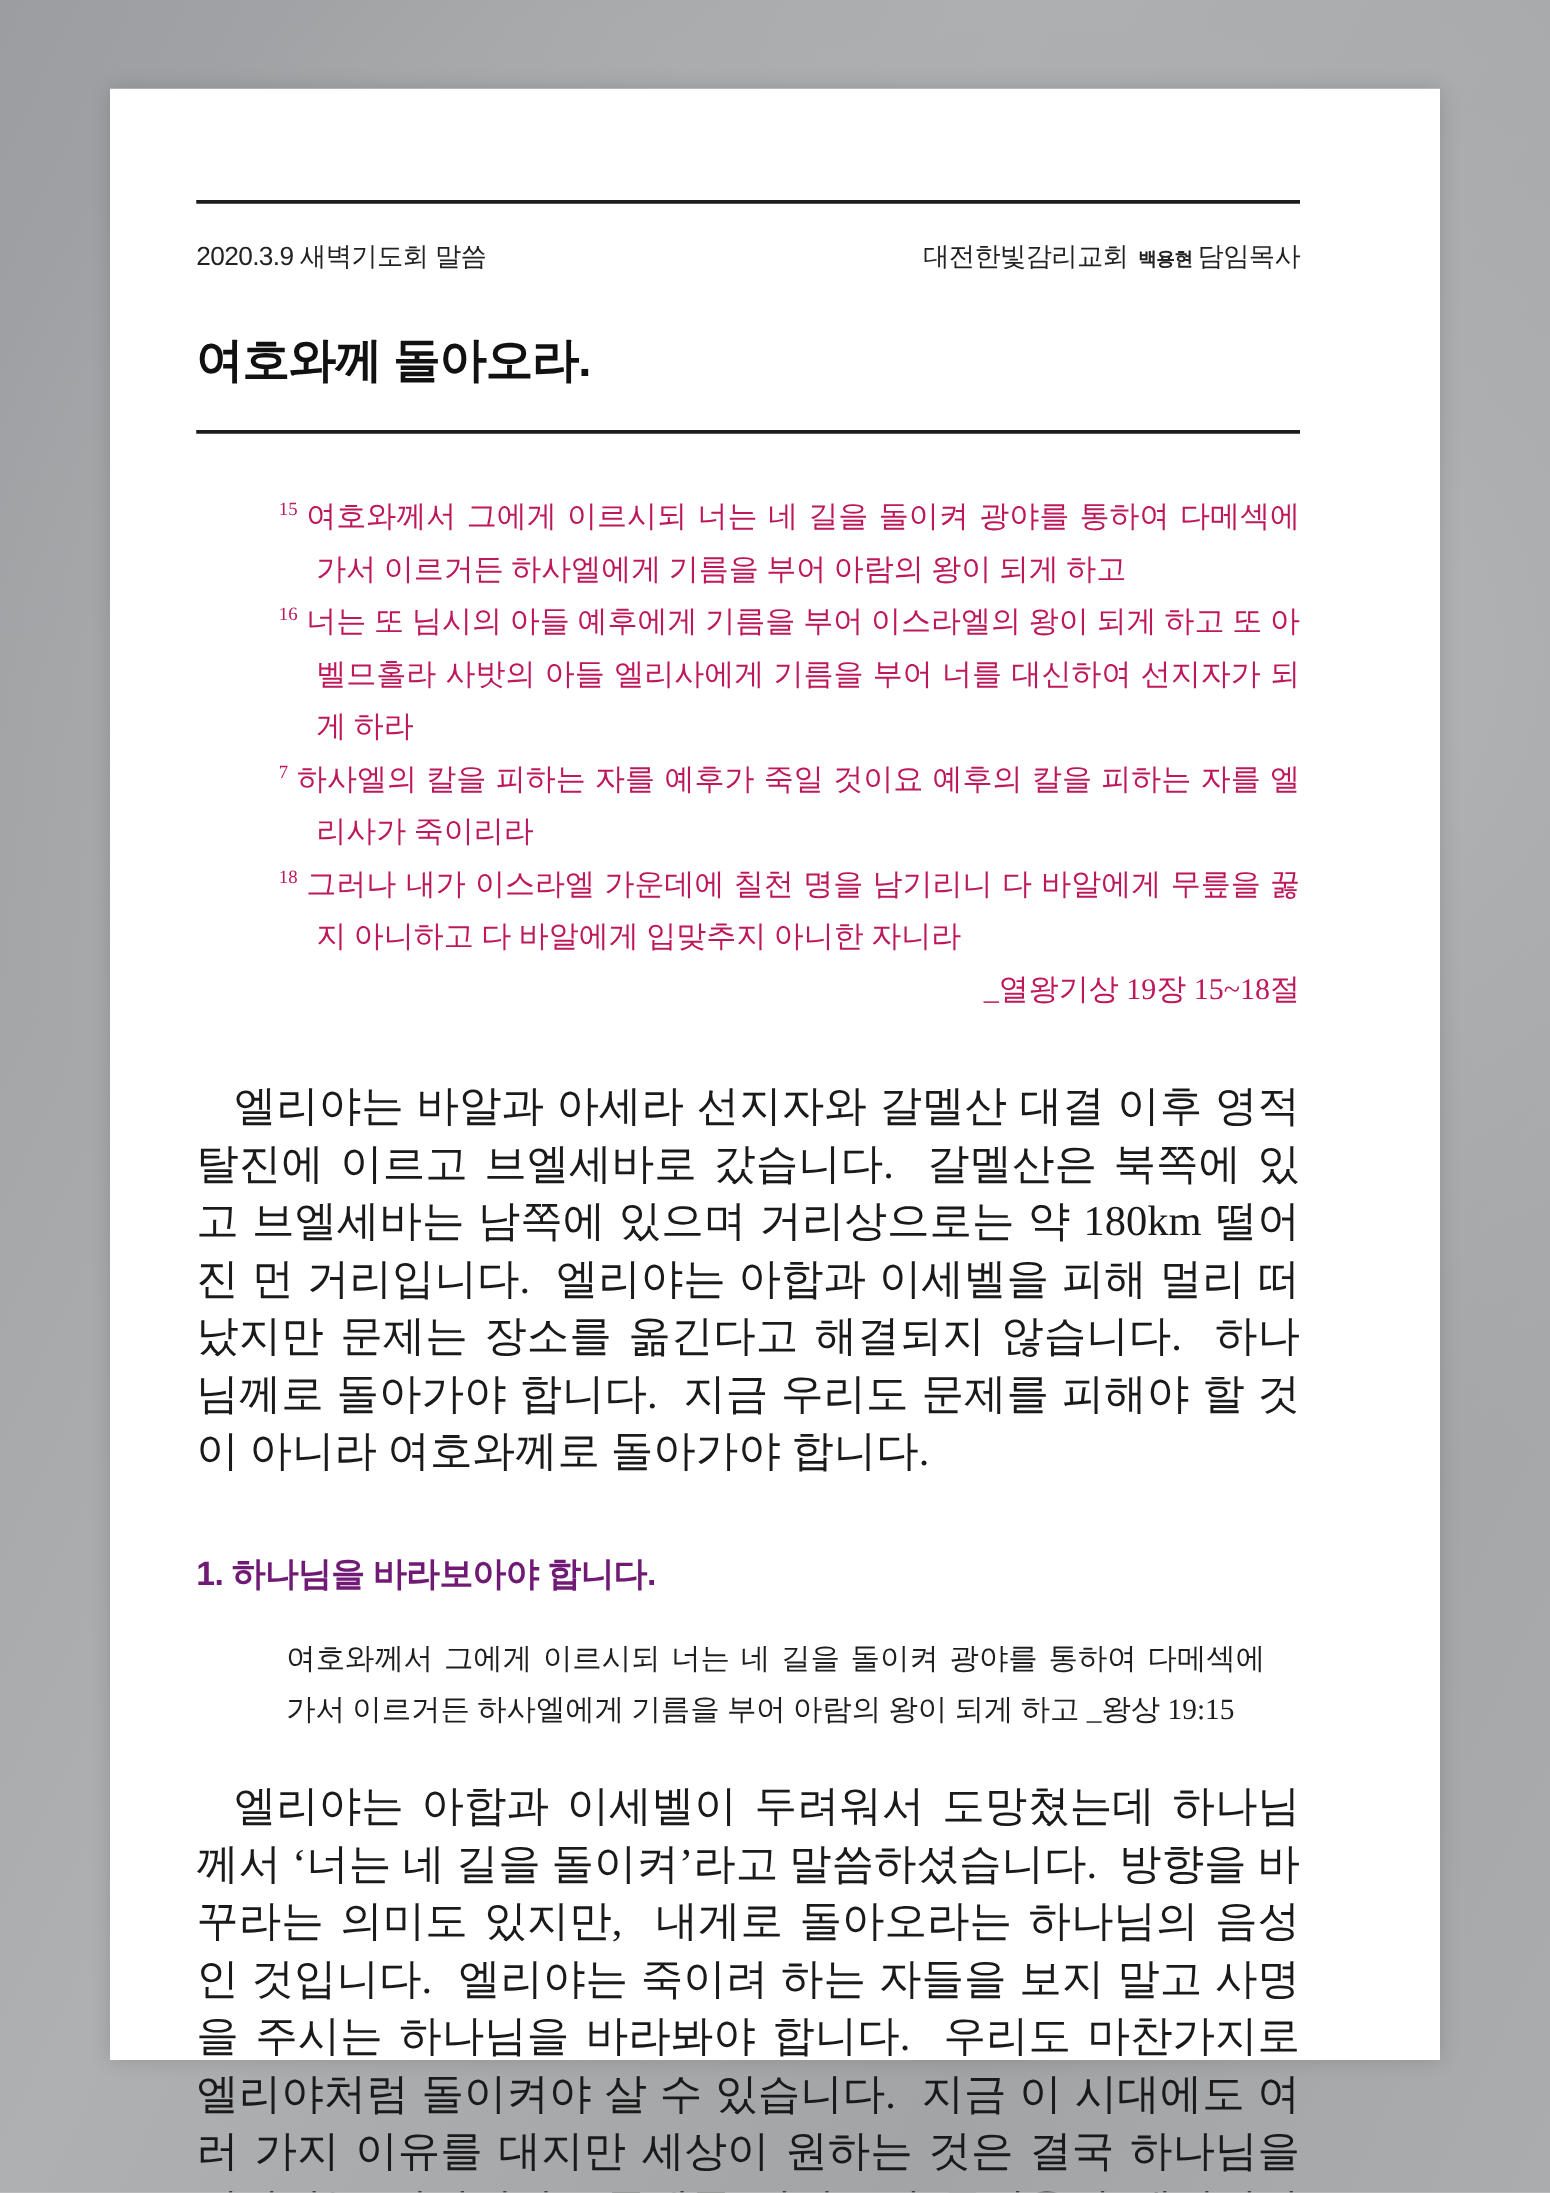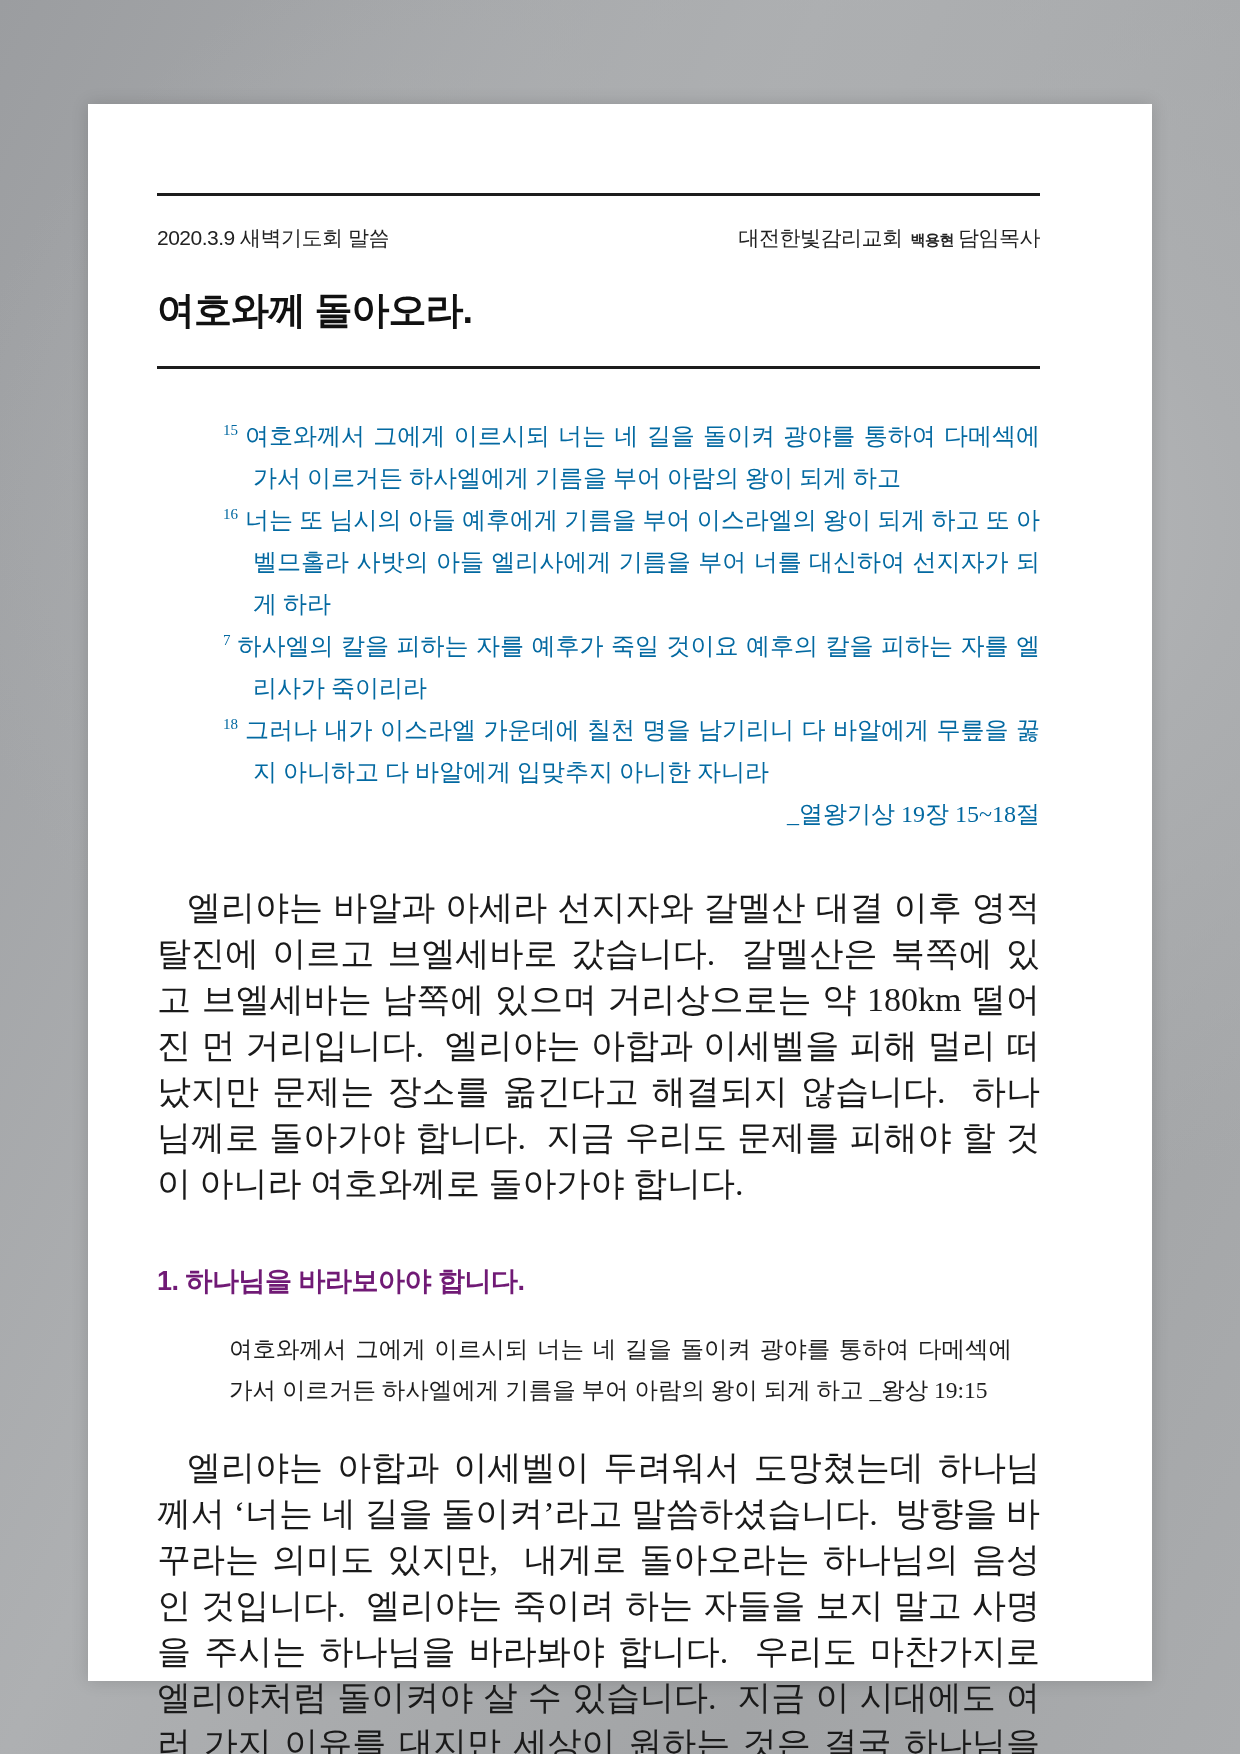--- a/index.html
+++ b/index.html
@@ -13,21 +13,21 @@
     height: 1754px;
     overflow: hidden;
     background:
       radial-gradient(ellipse 900px 700px at 68% 30%, #babbbd 0%, #acaeb0 45%, rgba(0,0,0,0) 100%),
       linear-gradient(115deg, #9b9da0 0%, #aeb0b2 40%, #a2a4a6 75%, #aaacae 100%);
     font-family: "Liberation Serif", "DejaVu Serif", serif;
   }
   .page {
     position: absolute;
     left: 88px;
-    top: 104px;
+    top: 71px;
     width: 1064px;
     height: 1577px;
     background: #ffffff;
     box-shadow: 0 0 16px rgba(0,0,0,0.15);
     box-sizing: border-box;
     padding: 89px 112px 0 69px;
     color: #1c1c1c;
   }
   .rule {
     border: none;
@@ -45,34 +45,34 @@
     color: #222;
     letter-spacing: -0.5px;
   }
   .header-right { white-space: nowrap; }
   .pastor-name {
     font-weight: 700;
     font-size: 15px;
     margin: 0 4px 0 8px;
   }
   .doc-title {
-    margin-top: 33px;
+    margin-top: 44px;
     font-family: "Liberation Sans", "DejaVu Sans", sans-serif;
     font-weight: 800;
     font-size: 38px;
     letter-spacing: -1px;
     color: #111;
   }
   .rule2 { margin-top: 30px; }
   .scripture {
     margin-top: 46px;
     margin-left: 66px;
     font-size: 24px;
     line-height: 42px;
-    color: #0369a1;
+    color: #be185d;
     text-align: justify;
   }
   .verse {
     padding-left: 30px;
     text-indent: -30px;
   }
   .vnum {
     font-size: 15px;
     line-height: 0;
     vertical-align: 9px;

